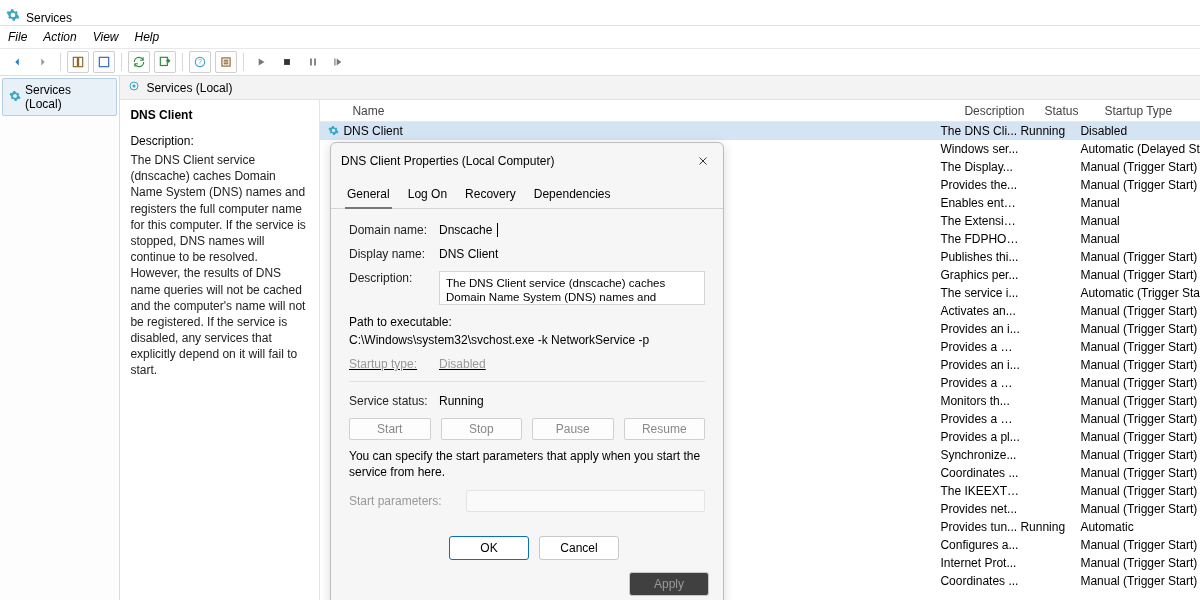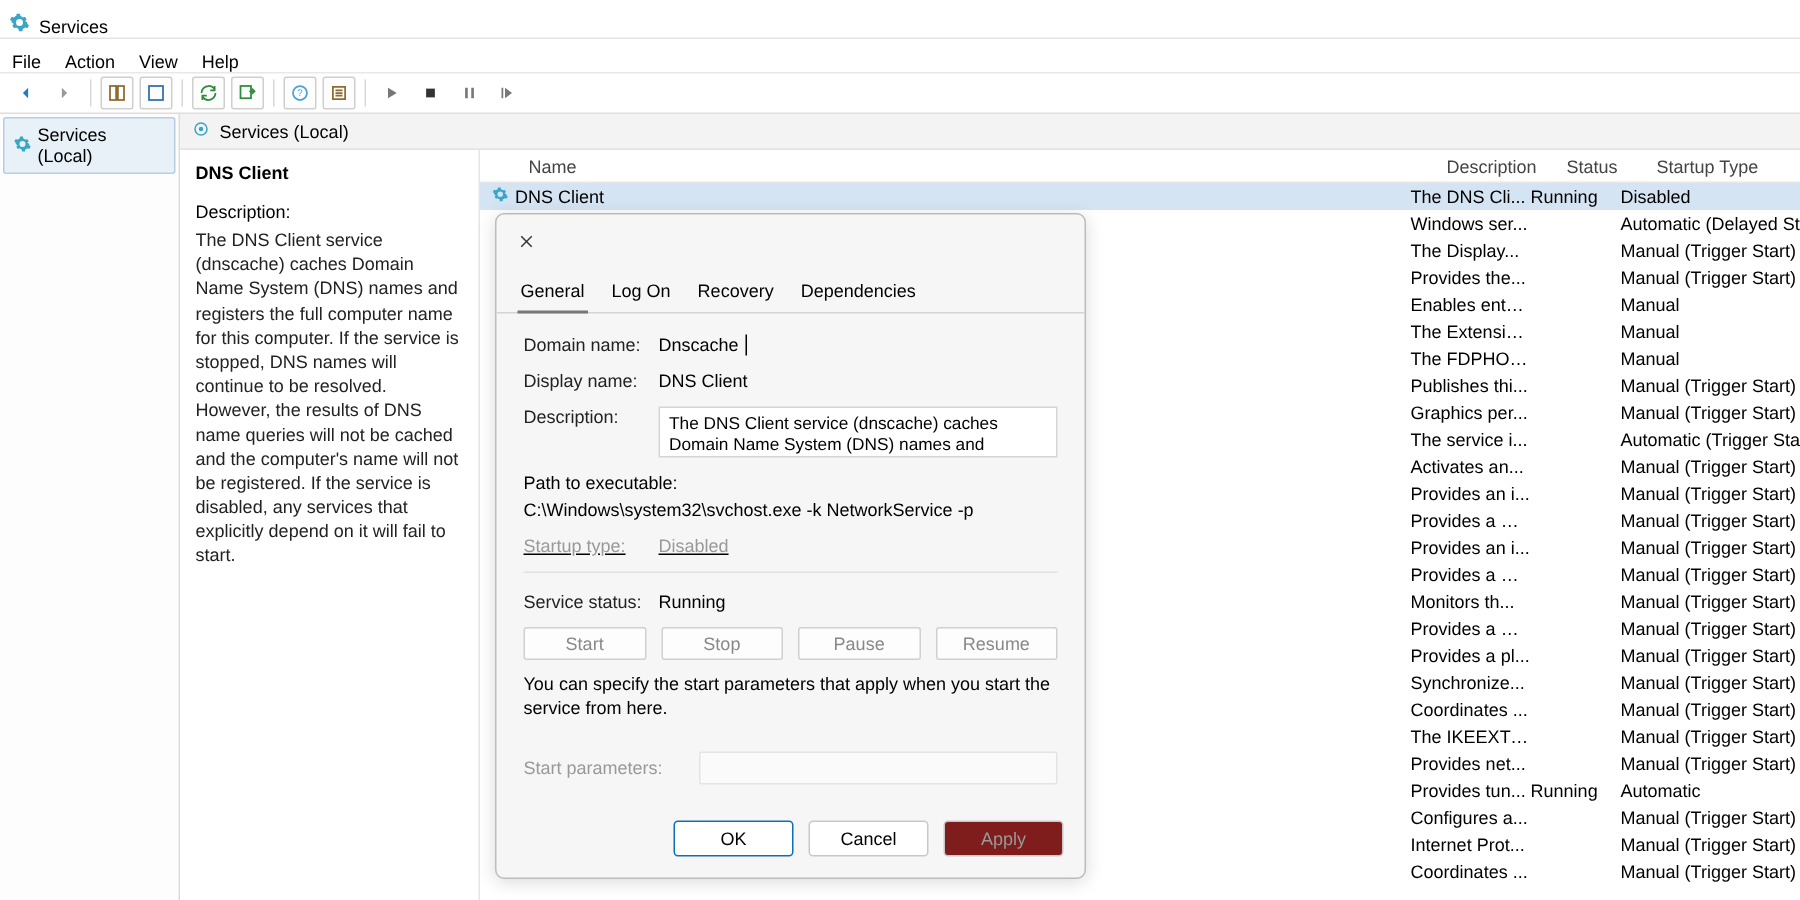--- a/index.html
+++ b/index.html
@@ -4,21 +4,21 @@
 <style>
   * { margin: 0; padding: 0; box-sizing: border-box; font-family: "Segoe UI", Tahoma, sans-serif; }
   body { background: #fff; font-size: 12px; color: #000; width: 1200px; height: 600px; overflow: hidden; position: relative; }
 
   
   .title-bar { display: flex; align-items: flex-end; height: 26px; padding: 0 6px; border-bottom: 1px solid #e3e3e3; }
   .title-bar .gear-icon { color: #3ba5c6; margin-right: 6px; }
   .title-bar span.title { font-size: 12px; }
 
   
-  .menu-bar { display: flex; align-items: flex-end; height: 22px; padding: 0 8px; gap: 16px; }
+  .menu-bar { display: flex; align-items: center; height: 22px; padding: 0 8px; gap: 16px; font-style: italic; }
   .menu-bar .item { cursor: default; }
 
   
   .toolbar { display: flex; align-items: center; height: 28px; padding: 2px 6px; gap: 4px; border-top: 1px solid #e8e8e8; border-bottom: 1px solid #dedede; }
   .toolbar .btn { width: 22px; height: 22px; border: 1px solid transparent; display: flex; align-items: center; justify-content: center; border-radius: 2px; }
   .toolbar .btn.outlined { border-color: #cfcfcf; background: #fdfdfd; }
   .toolbar .sep { width: 1px; height: 18px; background: #d8d8d8; margin: 0 2px; }
   .toolbar svg { width: 14px; height: 14px; }
 
   
@@ -59,28 +59,28 @@
   .tabs .tab.active { border-bottom: 2px solid #777; margin-bottom: -1px; }
   .tab-body { padding: 14px 18px 6px 18px; font-size: 12px; }
   .form-row { display: flex; margin-bottom: 10px; }
   .form-row .fl { width: 90px; color: #222; }
   .form-row .fv { flex: 1; }
   .form-row .fv.disabled { color: #888; }
   .desc-box { border: 1px solid #d4d4d4; background: #fff; padding: 4px 6px; height: 34px; overflow: hidden; font-size: 11.5px; line-height: 1.25; }
   .section-divider { border-top: 1px solid #e1e1e1; margin: 8px 0 12px 0; }
   .btn-row4 { display: flex; gap: 10px; margin-top: 8px; margin-bottom: 8px; }
   .btn-row4 .btn { flex: 1; height: 22px; border: 1px solid #d0d0d0; background: #fdfdfd; color: #888; font-size: 12px; display: flex; align-items: center; justify-content: center; border-radius: 2px; }
-  .hint { font-size: 12px; line-height: 1.35; margin-bottom: 21px; }
+  .hint { font-size: 12px; line-height: 1.35; margin-bottom: 10px; }
   .start-params { display: flex; align-items: center; gap: 24px; margin-bottom: 8px; }
   .start-params .sp-label { color: #999; }
   .start-params .sp-input { flex: 1; height: 22px; border: 1px solid #e4e4e4; background: #fafafa; border-radius: 2px; }
   .dlg-buttons { display: flex; justify-content: flex-end; gap: 10px; padding: 10px 14px 14px 0; }
   .dlg-buttons .dbtn { width: 80px; height: 24px; border: 1px solid #c8c8c8; background: #fff; font-size: 12px; display: flex; align-items: center; justify-content: center; border-radius: 3px; }
   .dlg-buttons .dbtn.primary { border-color: #0e6fb8; }
-  .dlg-buttons .dbtn.disabled { color: #999; background: #7f1d1d; }
+  .dlg-buttons .dbtn.disabled { color: #999; background: #404040; margin-top: 36px; }
 </style>
 </head>
 <body>
 
 <div class="title-bar">
   <span class="gear-icon">
     <svg viewBox="0 0 24 24" width="14" height="14" fill="currentColor">
         <path d="M12 8a4 4 0 100 8 4 4 0 000-8zm9 4a9 9 0 01-.14 1.6l2.1 1.64-2 3.46-2.48-1a8.9 8.9 0 01-2.77 1.6l-.38 2.7h-4l-.38-2.7a8.9 8.9 0 01-2.77-1.6l-2.48 1-2-3.46 2.1-1.64A9 9 0 013 12a9 9 0 01.14-1.6L1.04 8.76l2-3.46 2.48 1a8.9 8.9 0 012.77-1.6L8.67 2h4l.38 2.7a8.9 8.9 0 012.77 1.6l2.48-1 2 3.46-2.1 1.64A9 9 0 0121 12z"></path>
       </svg>
   </span>
@@ -420,20 +420,21 @@
               <div class="c4">Manual (Trigger Start)</div>
             </div>
           </div>
       </div>
     </div>
   </div>
 </div>
 
 <div class="dialog">
   <div class="dlg-title">
+    <span>DNS Client Properties (Local Computer)</span>
     <span class="dlg-close">
       <svg viewBox="0 0 24 24" width="12" height="12" stroke="#333" stroke-width="2" fill="none">
           <line x1="5" y1="5" x2="19" y2="19"></line>
           <line x1="19" y1="5" x2="5" y2="19"></line>
         </svg>
     </span>
   </div>
   <div class="tabs">
     <div class="tab active">General</div>
     <div class="tab">Log On</div>

